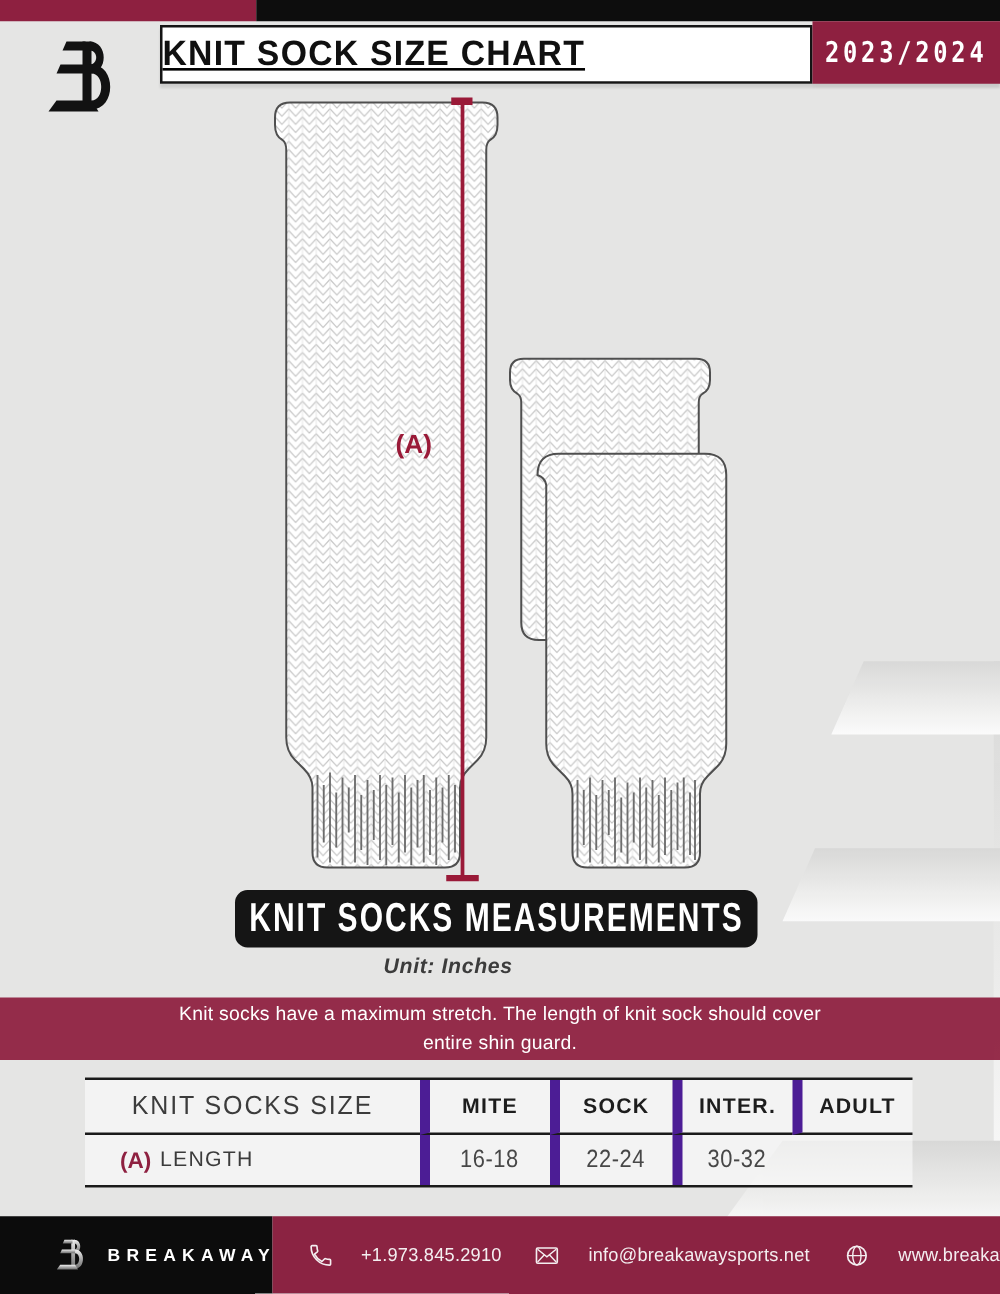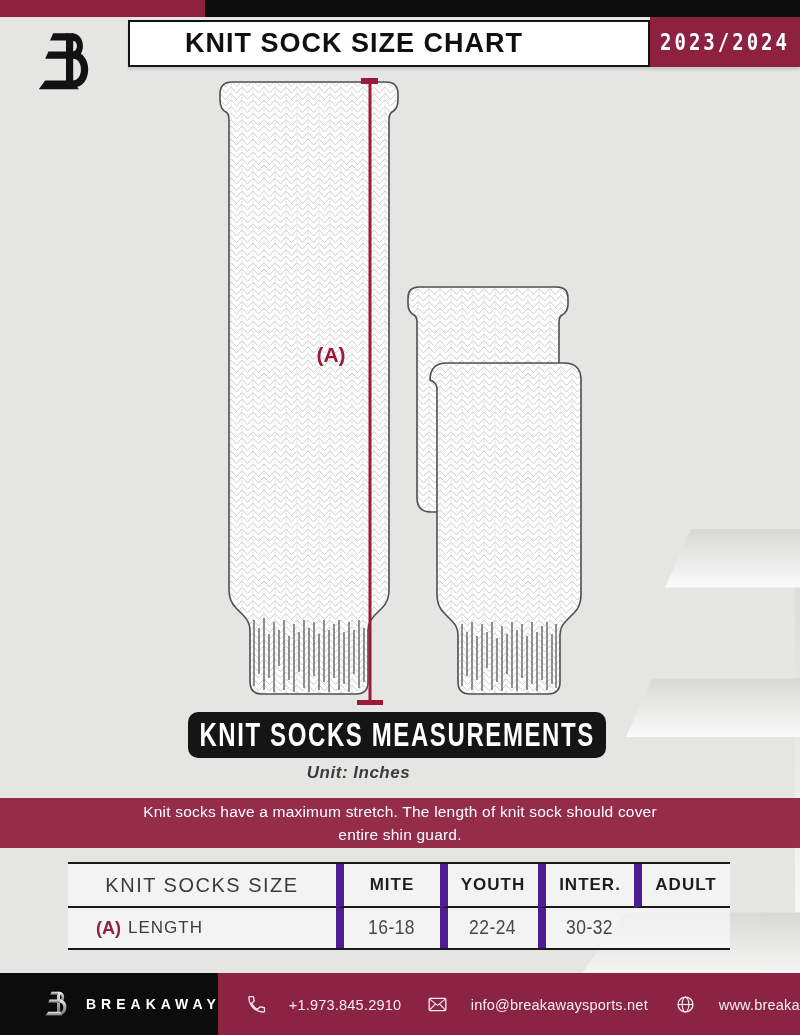--- a/index.html
+++ b/index.html
@@ -11,22 +11,23 @@
   }
   
   .strip-maroon{position:absolute;left:0;top:0;width:205px;height:17px;background:#8e2040;}
   .strip-black{position:absolute;left:205px;top:0;width:595px;height:17px;background:#0d0d0d;}
 
   
   .brand-logo{position:absolute;left:26px;top:22px;width:80px;height:80px;color:#121212;}
   .title-box{
     position:absolute;left:128px;top:20px;width:522px;height:47px;
     background:#ffffff;border:2px solid #141414;box-sizing:border-box;
-    display:flex;align-items:center;justify-content:center;padding-right:70px;
+    display:flex;align-items:center;padding-right:70px;
     box-shadow:0 3px 2px rgba(0,0,0,0.10);
+    text-decoration:underline;
   }
   .title-box .title{
     font-size:27px;font-weight:bold;letter-spacing:1px;color:#101010;white-space:nowrap;
     transform:scaleY(1.04);
   }
   .season-badge{
     position:absolute;left:650px;top:17px;width:150px;height:50px;background:#8e2040;
     display:flex;align-items:center;justify-content:center;
     box-shadow:0 3px 2px rgba(0,0,0,0.12);
   }
@@ -198,21 +199,21 @@
   </div>
 
   <div class="size-table">
     <div class="cell hdr">
       <span class="th-main">KNIT SOCKS SIZE</span>
     </div>
     <div class="cell hdr vline">
       <span class="th-size">MITE</span>
     </div>
     <div class="cell hdr vline">
-      <span class="th-size">YOUTH</span>
+      <span class="th-size">SOCK</span>
     </div>
     <div class="cell hdr vline">
       <span class="th-size">INTER.</span>
     </div>
     <div class="cell hdr vline">
       <span class="th-size">ADULT</span>
     </div>
 
     <div class="cell row-cell row-label">
       <span class="dim-a">(A)</span>

